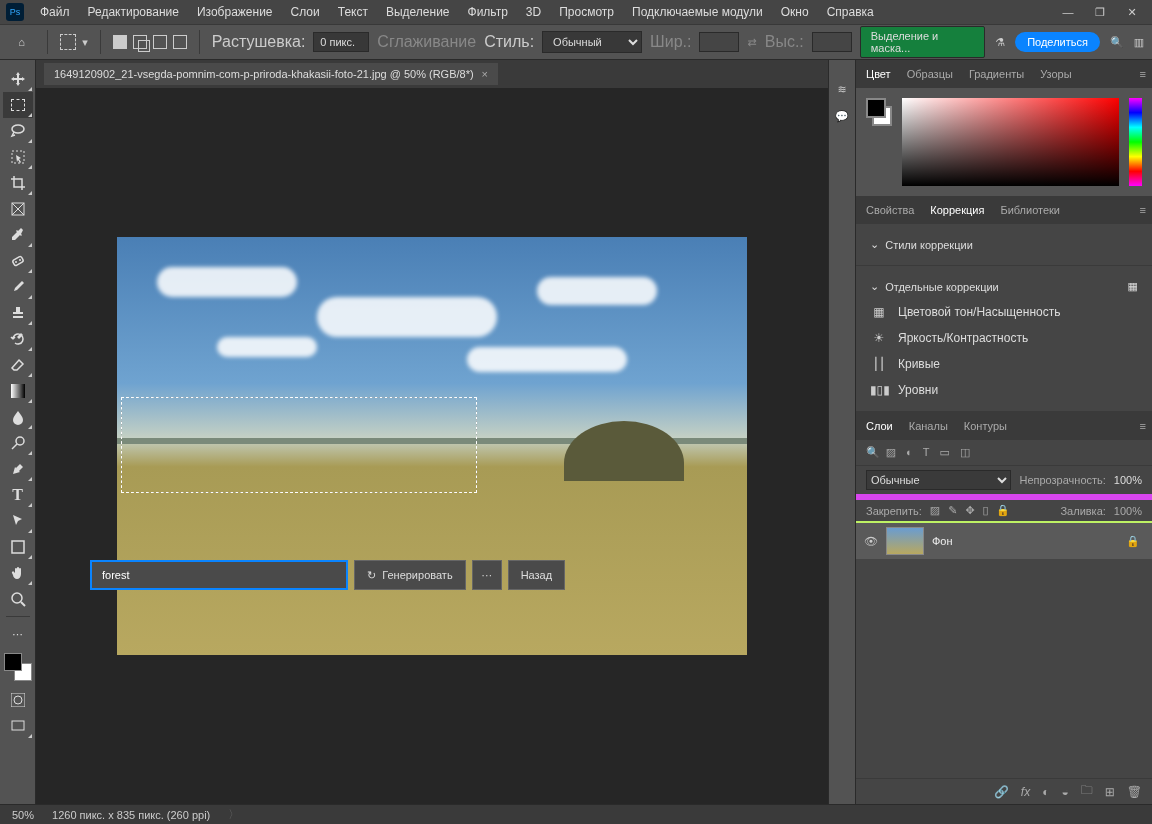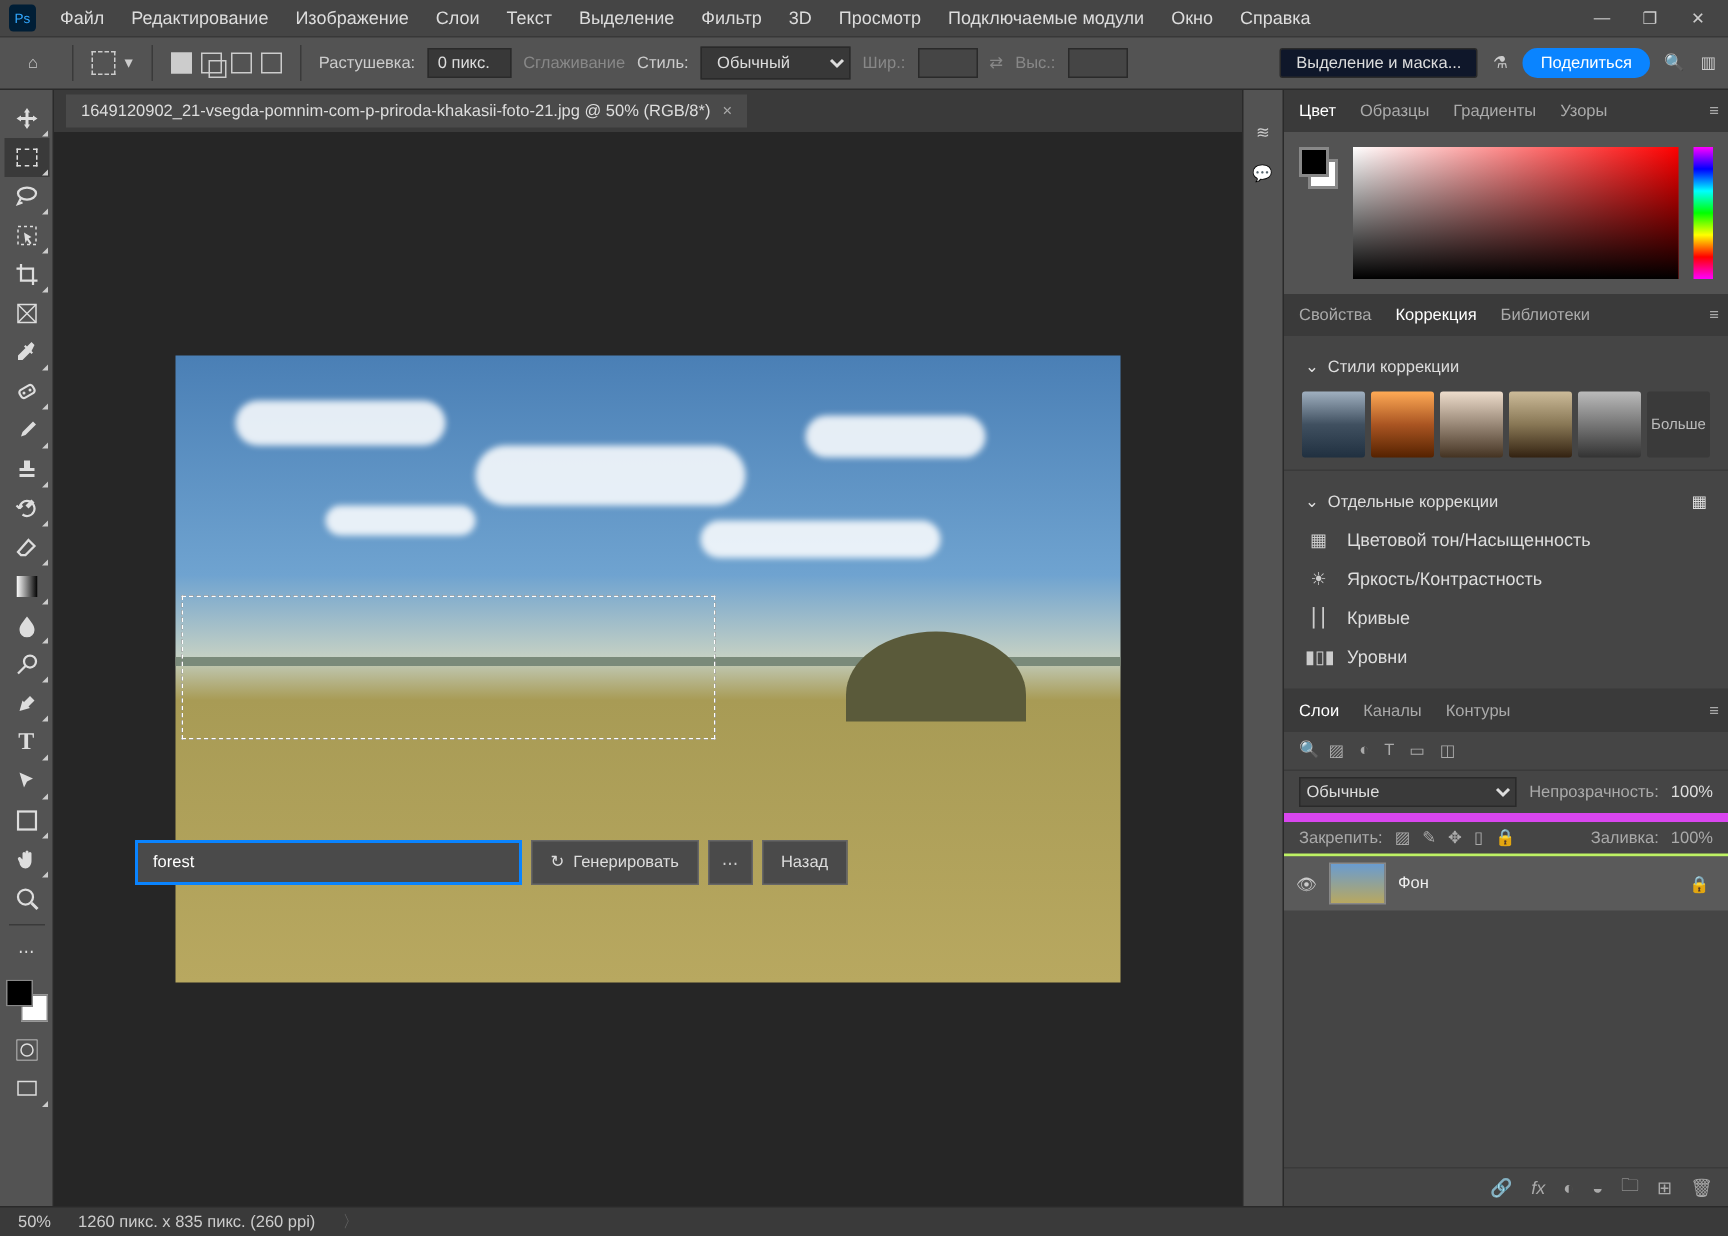--- a/index.html
+++ b/index.html
@@ -10,26 +10,26 @@
 .menubar .ps-logo { width: 18px; height: 18px; background: #001e36; border-radius: 3px; display: flex; align-items: center; justify-content: center; color: #31a8ff; font-weight: normal; font-size: 9px; margin-right: 6px; }
 .menubar .menu-item { padding: 3px 8px; color: #ddd; font-size: 12px; cursor: default; }
 .window-controls { margin-left: auto; display: flex; gap: 4px; }
 .window-controls div { width: 28px; height: 20px; display: flex; align-items: center; justify-content: center; color: #ccc; }
 
 
 .options-bar { height: 36px; background: #535353; border-top: 1px solid #383838; border-bottom: 1px solid #2a2a2a; display: flex; align-items: center; padding: 0 8px; gap: 8px; }
 .home-btn { width: 28px; height: 24px; display: flex; align-items: center; justify-content: center; }
 .opt-group { display: flex; align-items: center; gap: 6px; }
 .opt-sep { width: 1px; height: 24px; background: #3a3a3a; margin: 0 4px; }
-.opt-label { color: #ccc; font-size: 11px; }
+.opt-label { color: #ccc; font-size: 16px; }
 .opt-label.dim { color: #888; }
 .opt-input { background: #383838; border: 1px solid #2a2a2a; color: #ddd; font-size: 11px; padding: 2px 6px; width: 56px; height: 20px; }
 .opt-select { background: #383838; border: 1px solid #2a2a2a; color: #ddd; font-size: 11px; padding: 2px 6px; height: 22px; min-width: 100px; }
 .share-btn { background: #0a84ff; color: #fff; padding: 4px 12px; border-radius: 12px; font-size: 11px; cursor: pointer; }
-.mask-btn { background: #0f172a; border: 1px solid #2a2a2a; color: #ddd; padding: 3px 10px; font-size: 11px; border-radius: 2px; }
+.mask-btn { background: #15803d; border: 1px solid #2a2a2a; color: #ddd; padding: 3px 10px; font-size: 11px; border-radius: 2px; }
 .right-icons { margin-left: auto; display: flex; align-items: center; gap: 10px; }
 .sel-shape { width: 14px; height: 14px; border: 1px solid #ccc; }
 .sel-shape.filled { background: #ccc; }
 
 
 .main { display: flex; height: calc(824px - 24px - 36px - 20px); }
 .toolbar { width: 36px; background: #535353; border-right: 1px solid #2a2a2a; display: flex; flex-direction: column; align-items: center; padding-top: 6px; gap: 0; }
 .tool { width: 30px; height: 26px; display: flex; align-items: center; justify-content: center; color: #ddd; cursor: pointer; position: relative; }
 .tool.active { background: #3a3a3a; }
 .tool-corner { position: absolute; bottom: 1px; right: 1px; width: 0; height: 0; border-left: 4px solid transparent; border-bottom: 4px solid #ccc; }
@@ -396,28 +396,20 @@
       <span class="ptab active">Коррекция</span>
       <span class="ptab">Библиотеки</span>
       <span class="menu-icon">≡</span>
     </div>
     <div class="corr-panel">
       <div class="corr-section">
         <div class="corr-head">
             <span>⌄</span>
             <span>Стили коррекции</span>
           </div>
-        <div class="style-row">
-          <div class="style-thumb t1"></div>
-          <div class="style-thumb t2"></div>
-          <div class="style-thumb t3"></div>
-          <div class="style-thumb t4"></div>
-          <div class="style-thumb t5"></div>
-          <div class="style-thumb more">Больше</div>
-        </div>
       </div>
       <div class="corr-section">
         <div class="corr-head">
             <span>⌄</span>
             <span>Отдельные коррекции</span>
             <span class="corr-grid-icon">▦</span>
           </div>
         <div class="adj-item">
             <span class="adj-icon">▦</span>
             <span>Цветовой тон/Насыщенность</span>

